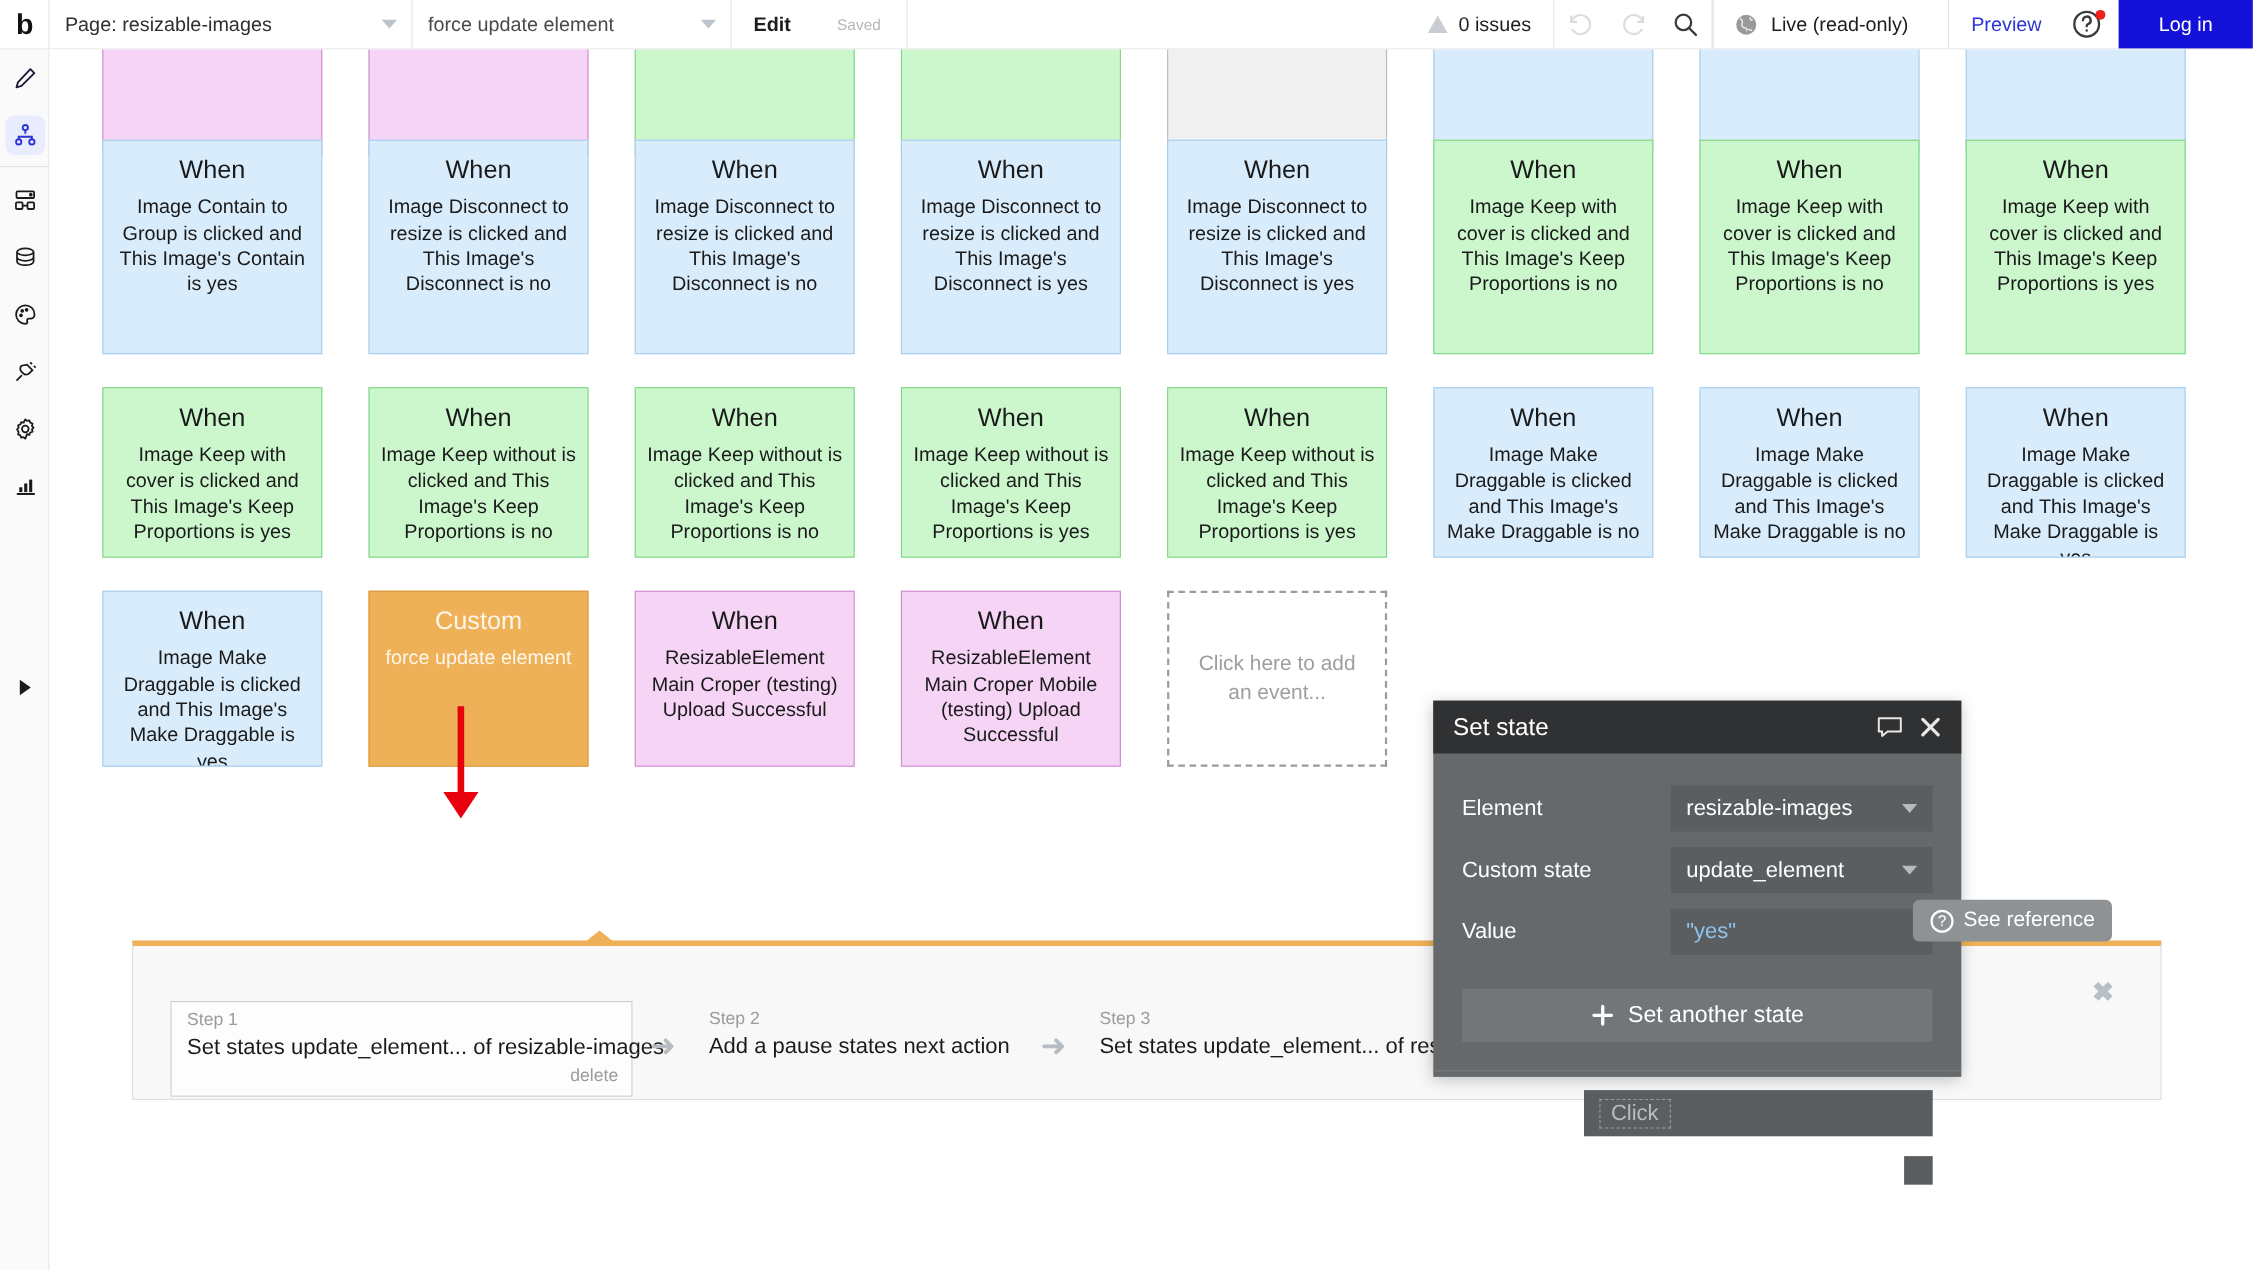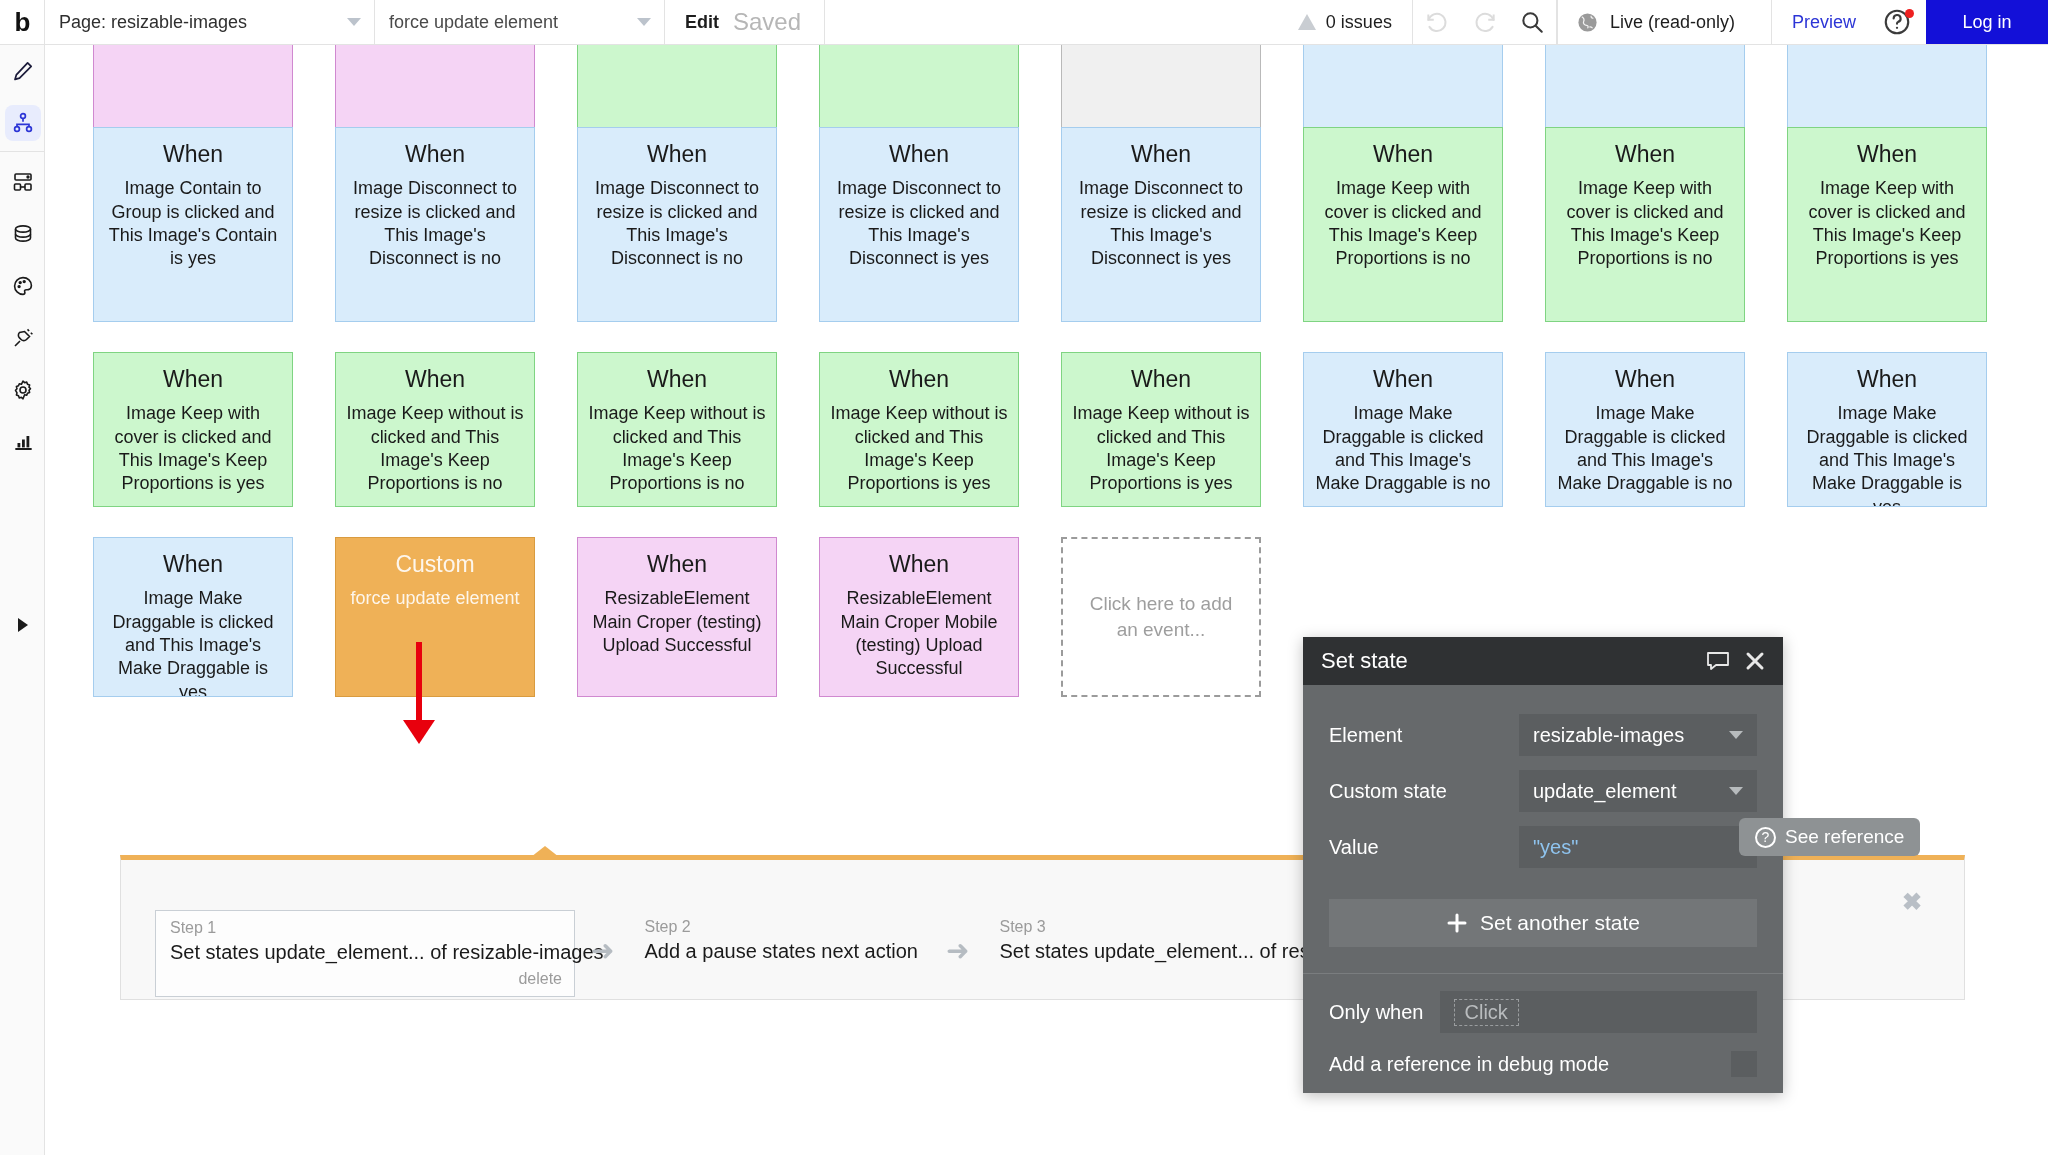--- a/index.html
+++ b/index.html
@@ -34,21 +34,21 @@
     border-top: 8px solid #bcc3cc;
   }
   .sel .lbl { overflow: hidden; text-overflow: ellipsis; }
   .sel.wf .lbl { color: #4a4a4a; }
 
   .edit-cell {
     display: flex; align-items: center; gap: 14px; padding: 0 20px;
     border-right: 1px solid #e3e3e3; min-width: 160px;
   }
   .edit-lbl { font-size: 18px; color: #1d1d1d; font-weight: 600; }
-  .saved-lbl { font-size: 24px; color: #b6b6b6; }
+  .saved-lbl { font-size: 14px; color: #b6b6b6; margin-left: 28px; }
 
   .spacer { flex: 1; }
 
   .issues {
     display: flex; align-items: center; gap: 10px; padding: 0 20px;
     border-right: 1px solid #e3e3e3; font-size: 18px; color: #1d1d1d;
   }
   .warn-tri { width: 0; height: 0; border-left: 9px solid transparent; border-right: 9px solid transparent; border-bottom: 16px solid #c9cdd2; position: relative; }
 
   .icon-btn { width: 48px; display: flex; align-items: center; justify-content: center; }
@@ -133,21 +133,21 @@
     min-width: 120px; padding: 8px 12px 8px 14px;
   }
   .step.boxed { border: 1px solid #c9cfd5; background: #fdfdfd; width: 420px; }
   .step .sn { font-size: 16px; color: #9b9b9b; margin-bottom: 4px; }
   .step .sl { font-size: 20px; color: #1a1a1a; white-space: nowrap; }
   .step .del { font-size: 16px; color: #9b9b9b; text-align: right; margin-top: 6px; }
   .step-arrow { font-size: 28px; color: #b6bcc2; margin: 24px 16px 0; }
 
   
   .panel {
-    position: absolute; left: 1303px; top: 637px; width: 480px; height: 456px;
+    position: absolute; left: 1303px; top: 637px; width: 480px; height: 342px;
     background: #66696b; box-shadow: 0 3px 14px rgba(0,0,0,.25);
   }
   .panel-head {
     height: 48px; background: #2f3133; color: #fff;
     display: flex; align-items: center; padding: 0 18px;
   }
   .panel-title { font-size: 22px; flex: 1; }
   .panel-head .hicon { margin-left: 14px; color: #e6e6e6; display:flex; align-items:center;}
   .panel-body { padding: 22px 26px 0; }
   .prow { display: flex; align-items: center; height: 56px; }

